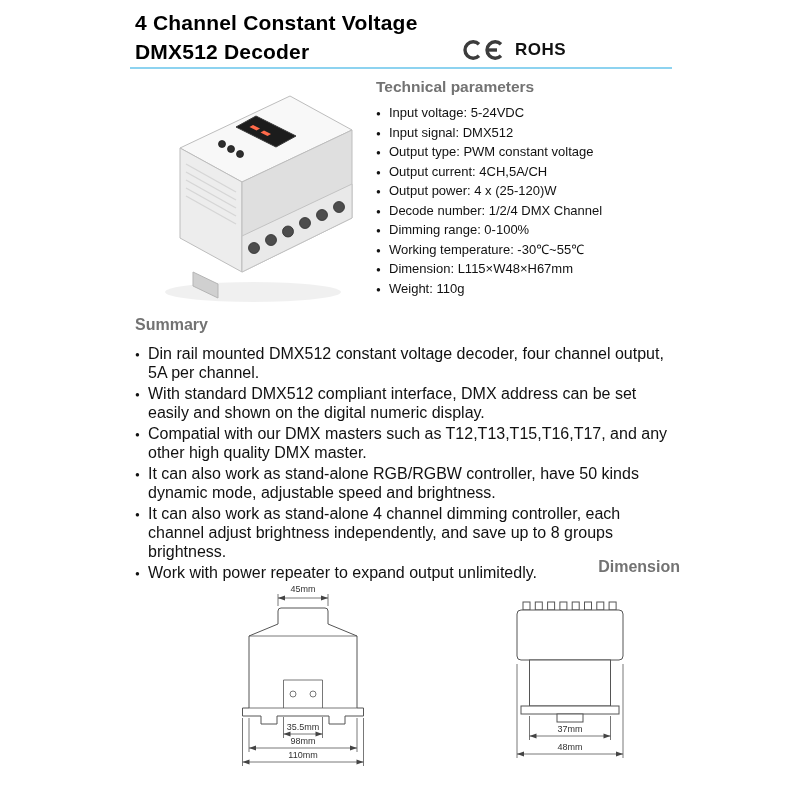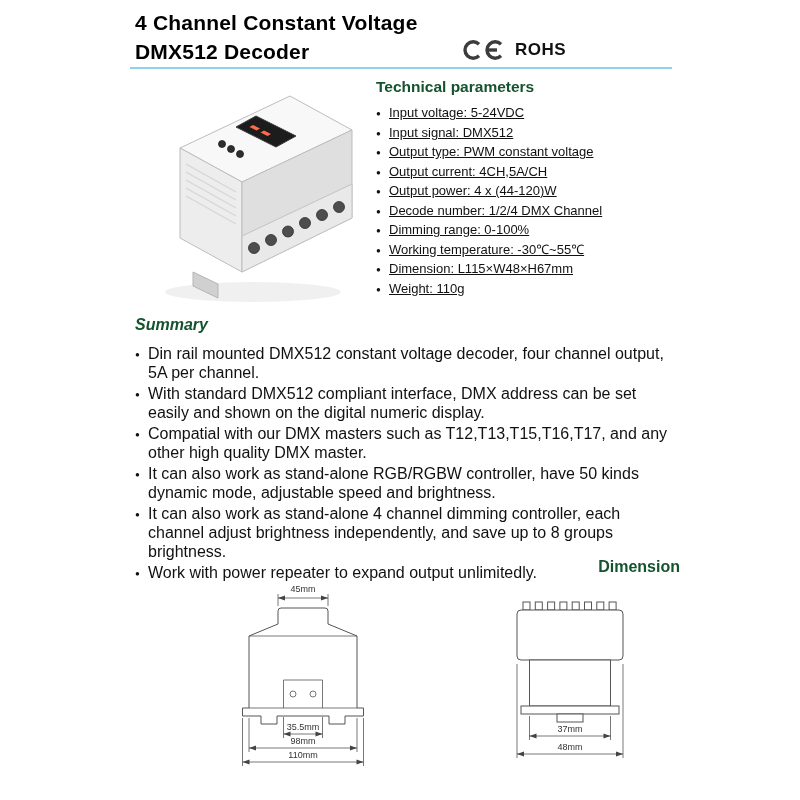--- a/index.html
+++ b/index.html
@@ -12,31 +12,31 @@
   .title-line { font-size:21px; font-weight:700; line-height:29px; letter-spacing:0.2px; color:#000; }
   .certs { position:absolute; right:138px; top:38px; display:flex; align-items:center; gap:9px; }
   .ce-wrap { display:inline-flex; align-items:center; }
   .rohs { font-size:17px; font-weight:700; letter-spacing:0.5px; color:#111; }
   .accent-line { position:absolute; left:130px; top:67px; width:542px; height:2px; background:#8dd3f0; }
 
   
   .top-section { position:absolute; left:138px; top:76px; display:flex; }
   .photo { width:230px; height:240px; }
   .tech { margin-left:8px; width:300px; padding-top:2px; }
-  .section-heading { font-size:16px; font-weight:700; color:#14532d; }
+  .section-heading { font-size:16px; font-weight:700; color:#737373; }
   .tech .section-heading { margin-bottom:7px; font-size:15.5px; }
 
   ul.bullets { list-style:none; }
   ul.bullets li { position:relative; padding-left:13px; }
   ul.bullets li::before { content:"●"; position:absolute; left:0; top:1px; font-size:8px; color:#111; }
-  .tech li { font-size:13px; line-height:19.5px;text-decoration:underline; }
+  .tech li { font-size:13px; line-height:19.5px; }
 
   
   .summary { position:absolute; left:135px; top:316px; width:545px; }
-  .summary .section-heading { margin-bottom:10px;font-style:italic; }
+  .summary .section-heading { margin-bottom:10px; }
   .summary li { font-size:16px; line-height:19px; margin-bottom:2px; }
 
   
   .dimension { position:absolute; left:135px; top:558px; width:545px; }
   .dimension .section-heading { margin-bottom:4px;text-align:right; }
   .drawings { display:flex; gap:82px; padding-left:68px; margin-top:4px; }
   svg text { font-family:"Liberation Sans", sans-serif; font-size:9px; fill:#333; text-anchor:middle; }
   .draw { stroke:#555; stroke-width:1; fill:#fff; }
   .dline { stroke:#555; stroke-width:0.8; fill:none; }
   .arrow { fill:#444; stroke:none; }
@@ -106,21 +106,21 @@
       </svg>
     </div>
 
     <div class="tech">
       <div class="section-heading">Technical parameters</div>
       <ul class="bullets">
         <li>Input voltage: 5-24VDC</li>
         <li>Input signal: DMX512</li>
         <li>Output type: PWM constant voltage</li>
         <li>Output current: 4CH,5A/CH</li>
-        <li>Output power: 4 x (44-120)W</li>
+        <li>Output power: 4 x (25-120)W</li>
         <li>Decode number: 1/2/4 DMX Channel</li>
         <li>Dimming range: 0-100%</li>
         <li>Working temperature: -30℃~55℃</li>
         <li>Dimension: L115×W48×H67mm</li>
         <li>Weight: 110g</li>
       </ul>
     </div>
   </div>
 
   <div class="summary">

